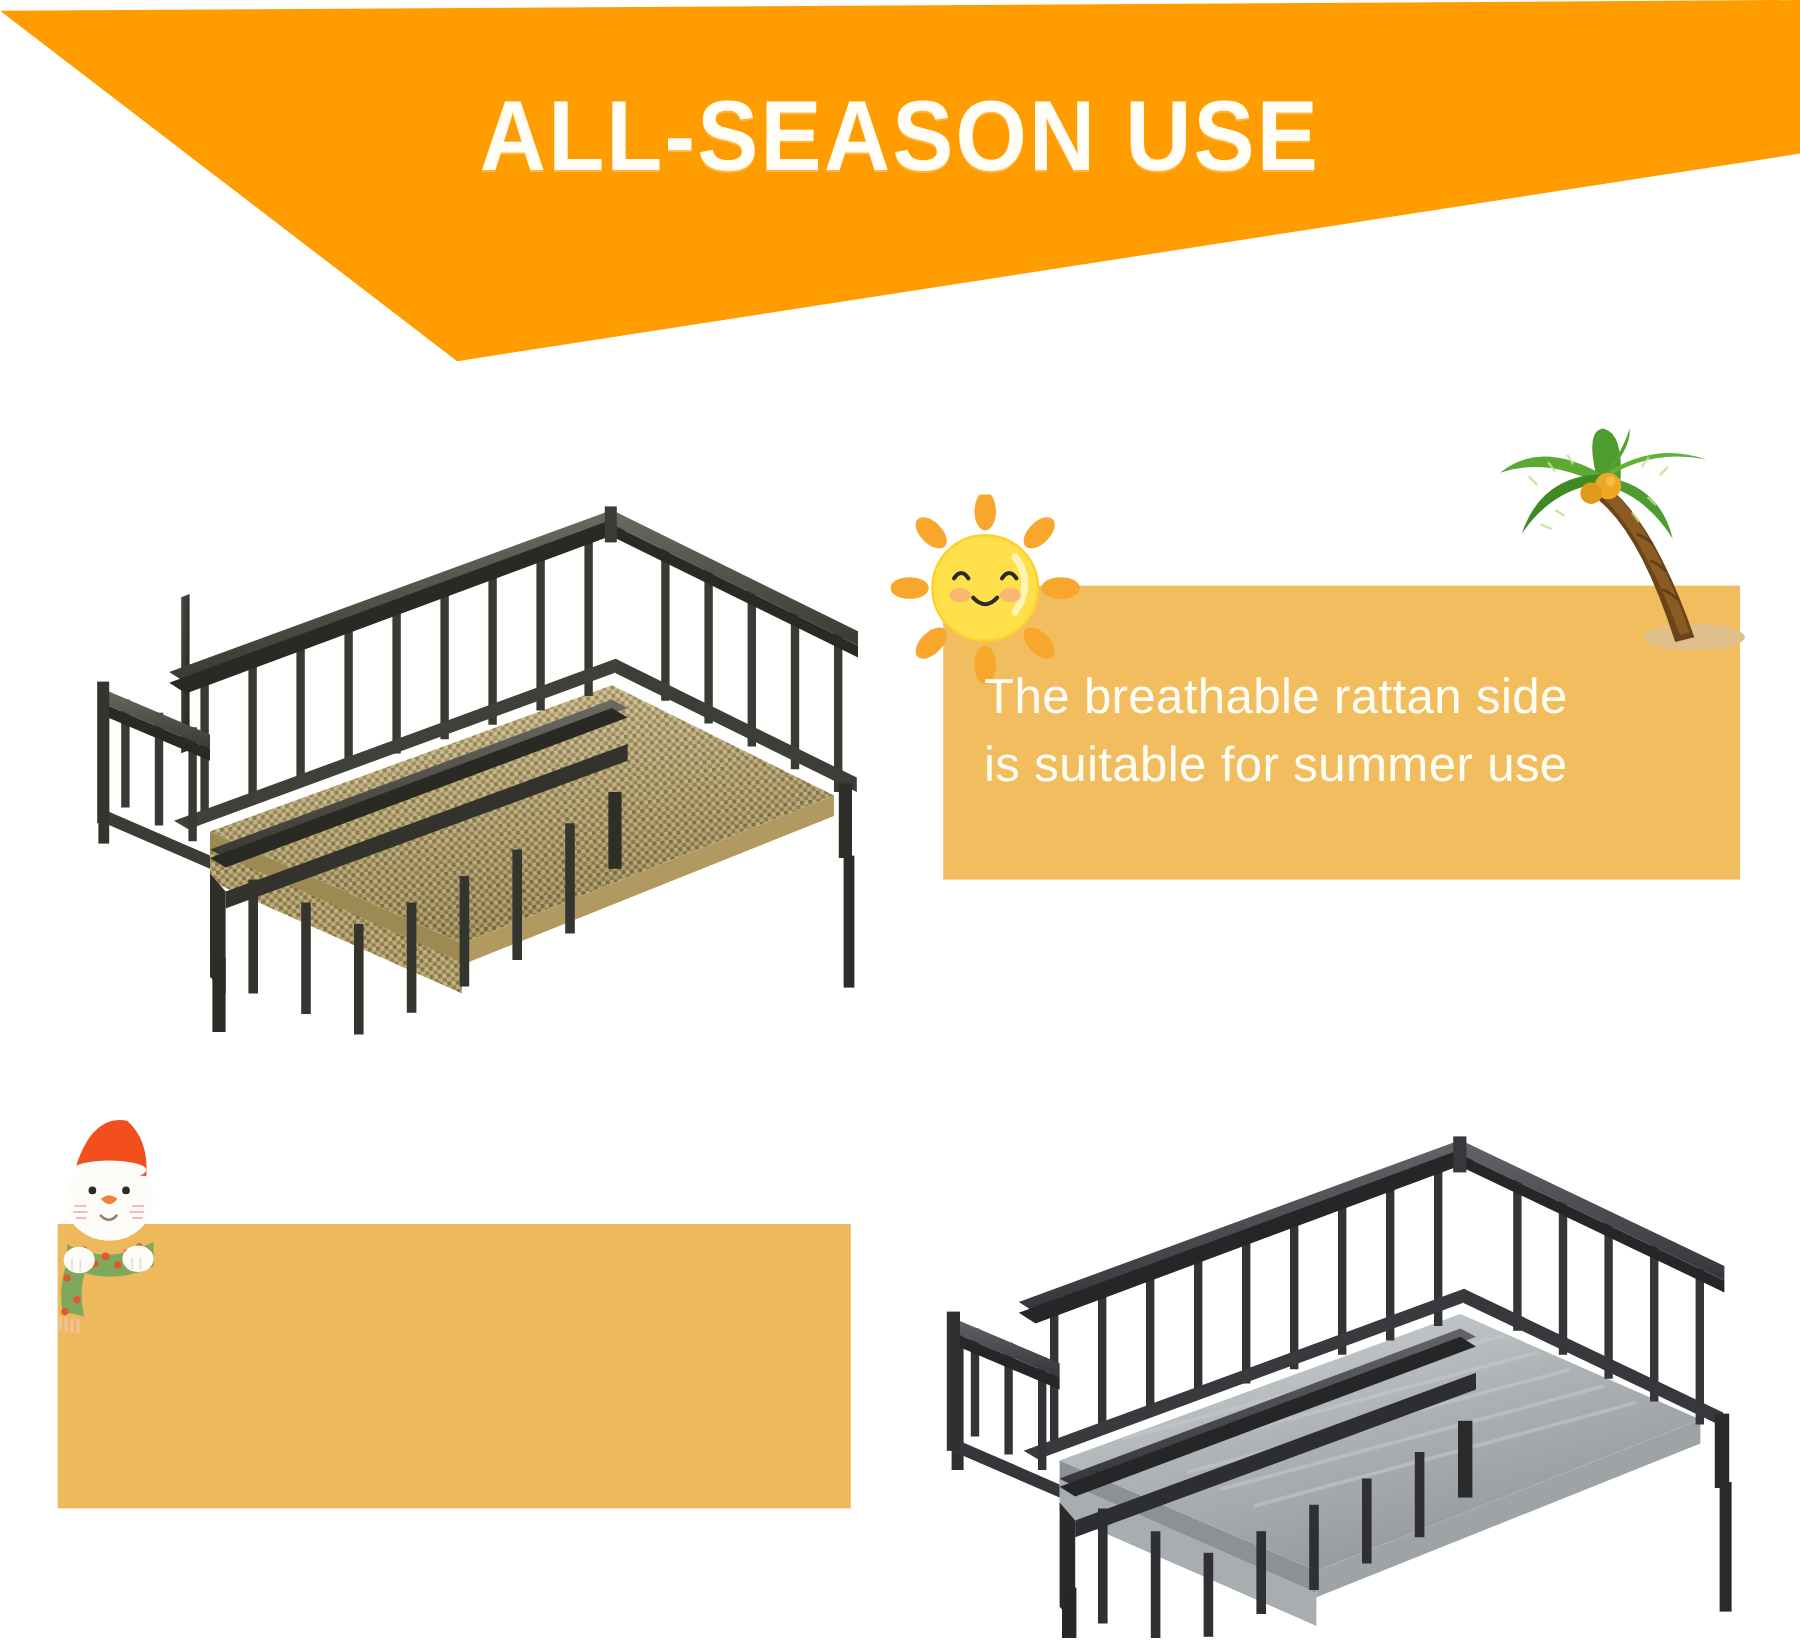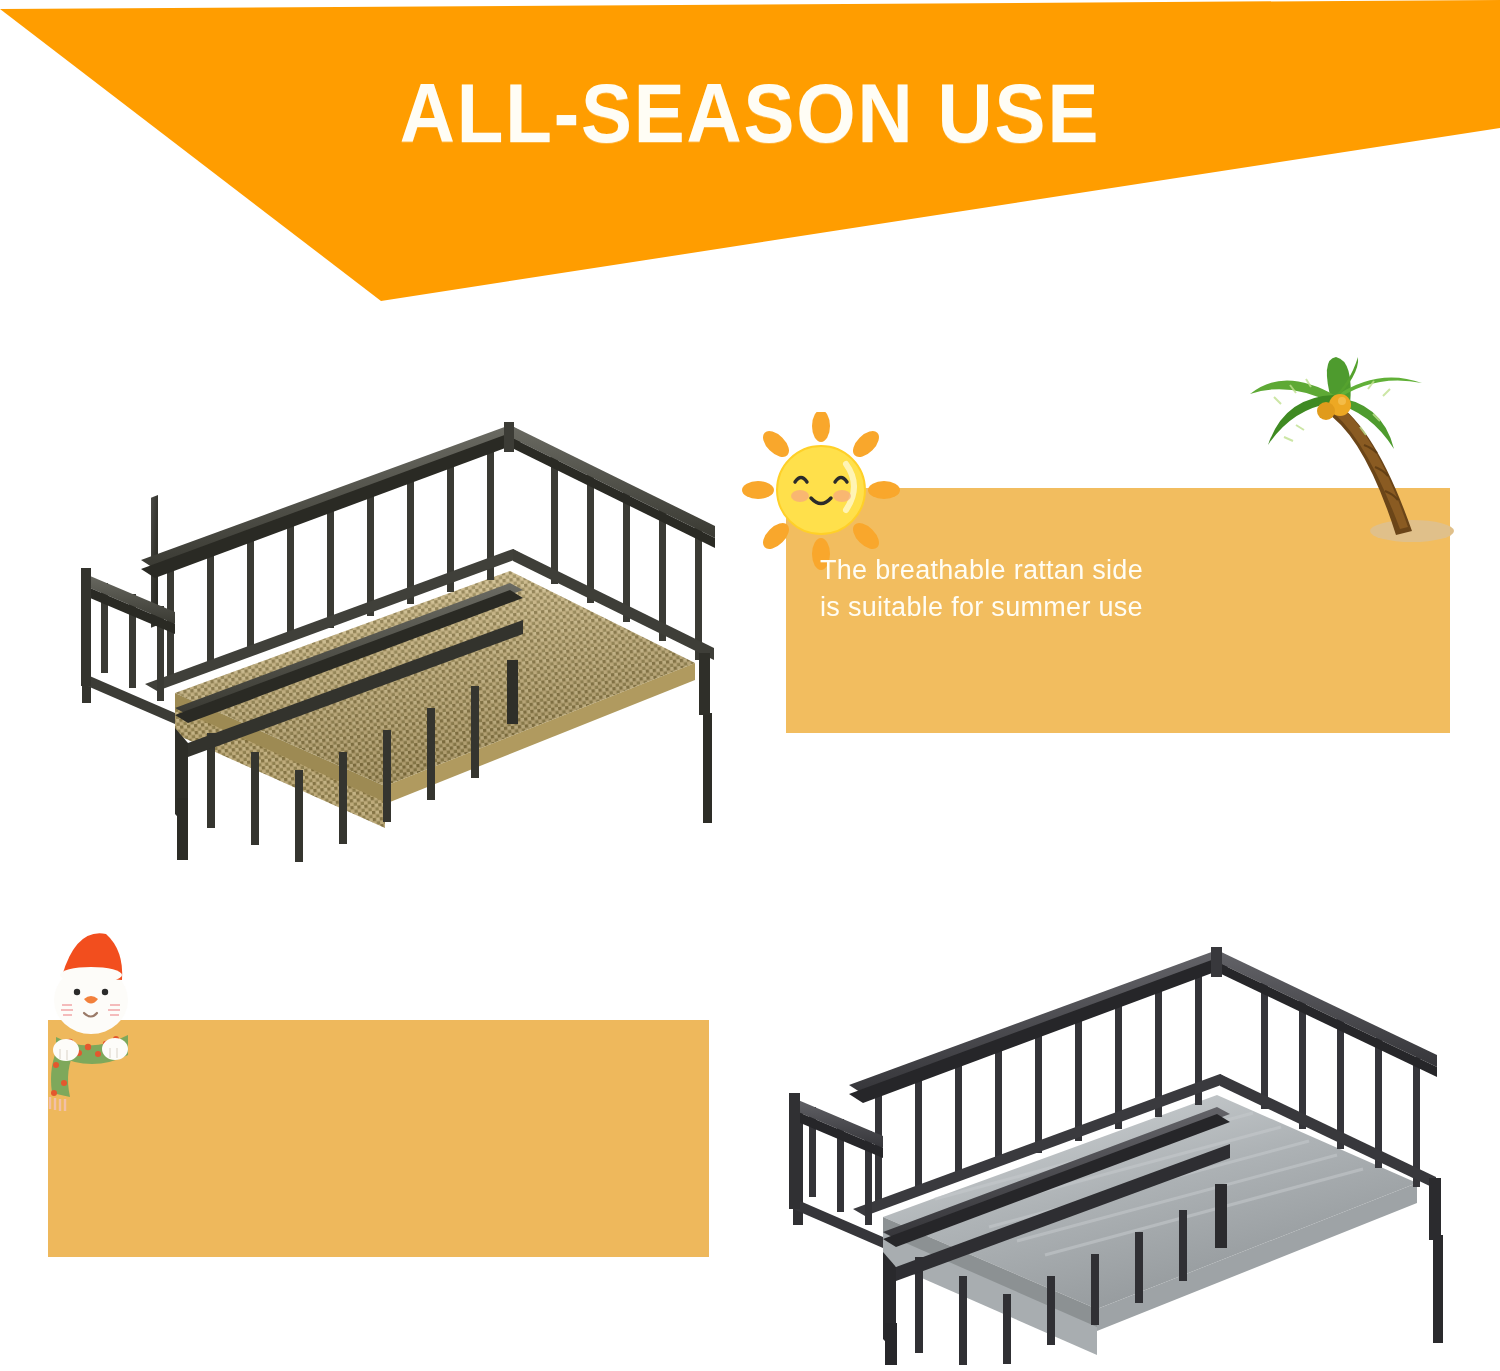--- a/index.html
+++ b/index.html
@@ -27,21 +27,21 @@
     line-height:1;
     text-shadow:0 1px 0 rgba(255,255,255,.25);
     white-space:nowrap;
   }
 
   
   .callout { position:absolute; }
   .callout-text {
     position:absolute;
     color:#fffdf4;
-    font-size:27px;
+    font-size:41px;
     line-height:1.38;
     letter-spacing:.3px;
     white-space:pre-line;
   }
 
   
   .bed { position:absolute; }
   .bed svg { display:block; width:100%; height:100%; }
 
   

